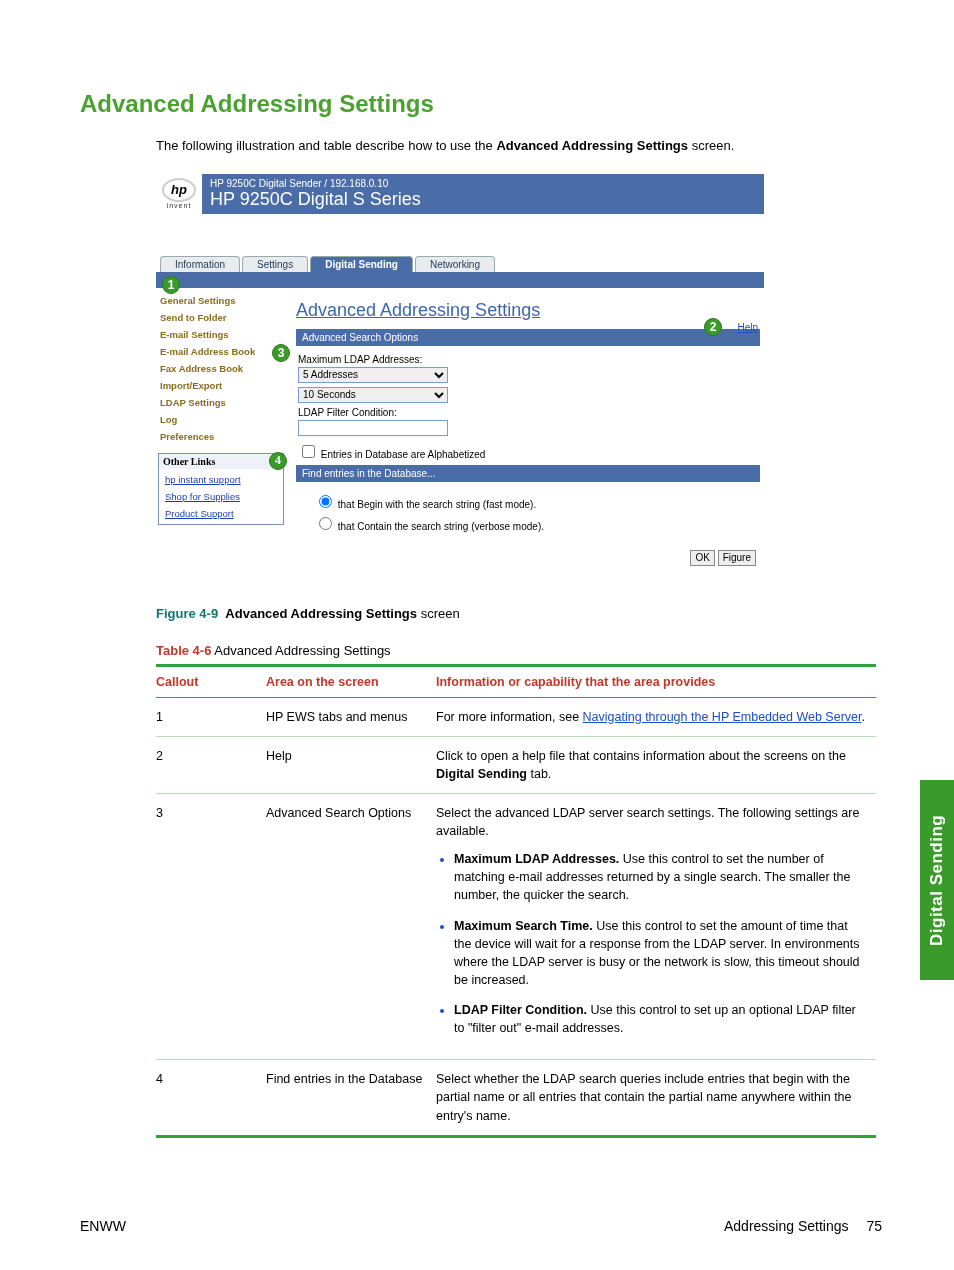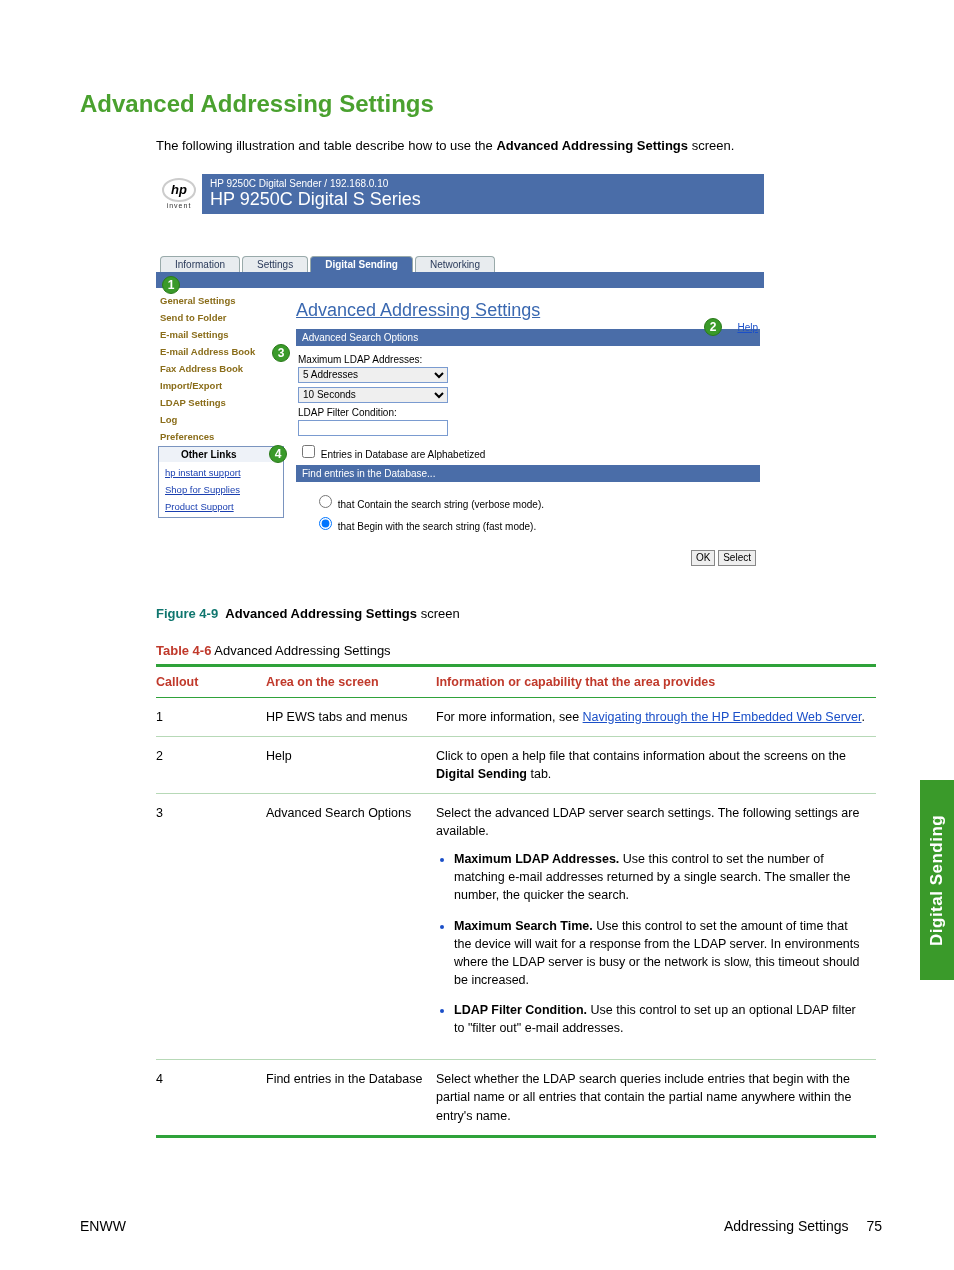--- a/index.html
+++ b/index.html
@@ -91,21 +91,21 @@
   }
   .sidebar a, .sidebar .navitem {
     display:block;
     color:#8a6d1a;
     font-weight:bold;
     padding:3px 2px;
     text-decoration:none;
     font-size:9.5px;
   }
   .other-links-h{
-    font-weight:bold; color:#000; font-size:10px; margin-top:1px; border:1px solid #7a94bf; border-bottom:none; padding:2px 22px; background:#eef2f8;
+    font-weight:bold; color:#000; font-size:10px; margin-top:8px; border:1px solid #7a94bf; border-bottom:none; padding:2px 4px; background:#eef2f8;font-family:Liberation Serif, serif;
   }
   .other-links-box{ border:1px solid #7a94bf; border-top:none; padding:2px 4px;}
   .other-links-box a{ display:block; color:#1a3fb0; font-weight:normal; text-decoration:underline; font-size:9.5px;}
 
   .main-area{
     flex:1;
     padding:4px 4px 4px 10px;
     position:relative;
   }
   .main-area h2{
@@ -294,32 +294,32 @@
           </div>
           <div class="chk-row">
             <input type="checkbox" style="">
             <span>Entries in Database are Alphabetized</span>
           </div>
         </div>
 
         <div class="section-head">Find entries in the Database...</div>
         <div style="padding:6px 2px;">
           <div class="radio-row">
+            <input type="radio" name="fm" checked="" style="">
+            <span>that Begin with the search string (fast mode).</span>
+          </div>
+          <div class="radio-row">
             <input type="radio" name="fm" style="">
             <span>that Contain the search string (verbose mode).</span>
           </div>
-          <div class="radio-row">
-            <input type="radio" name="fm" checked="" style="">
-            <span>that Begin with the search string (fast mode).</span>
-          </div>
         </div>
 
         <div class="btnbar">
           <button>OK</button>
-          <button>Select</button>
+          <button>Figure</button>
         </div>
       </div>
     </div>
   </div>
 
   <div class="fig-caption">
     <span class="lead">Figure 4-9</span>&nbsp;&nbsp;<b>Advanced Addressing Settings</b><span> screen</span>
   </div>
 
   <div class="tbl-caption">

